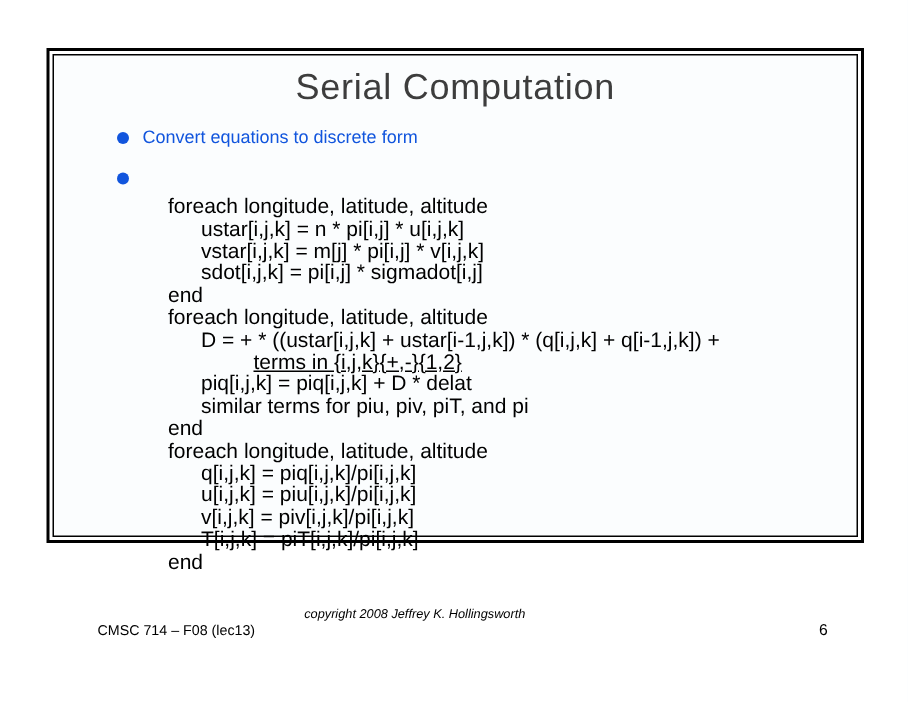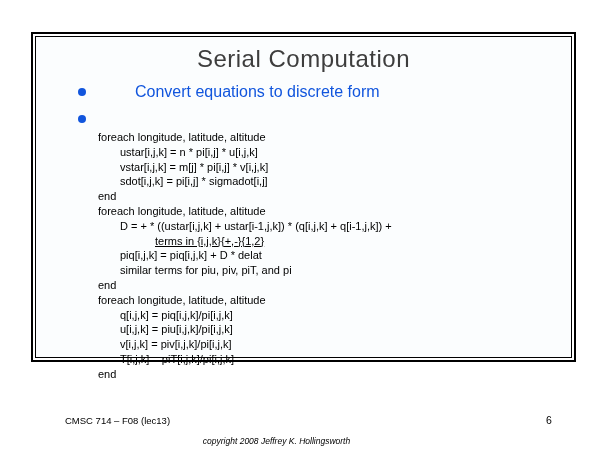--- a/index.html
+++ b/index.html
@@ -38,43 +38,42 @@
 
   .bullets { position: absolute; left: 42px; top: 45px; }
   .bullet-row { display: flex; align-items: flex-start; margin-bottom: 8px; }
   .dot {
     width: 8px; height: 8px; border-radius: 50%;
     background: var(--accent, #1155dd);
     margin: 6px 9px 0 0;
     flex: none;
   }
   .bullet-text {
-    font-size: 16px;
+    font-size: 12px;
     line-height: 19px;
     color: var(--accent, #1155dd);
-    margin-left: 40px;
   }
 
   .code {
     position: absolute;
-    left: 62px; top: 93px;
-    font-size: 11px;
+    left: 76px; top: 93px;
+    font-size: 14px;
     line-height: 14.8px;
     color: #000;
     white-space: pre;
   }
   .code-line.ind1 { padding-left: 22px; }
   .code-line.ind2 { padding-left: 57px; text-decoration: underline; }
 
   .footer-left {
     position: absolute; left: 33px; top: 415px;
     font-size: 9.5px; color: #000; padding-left: 32px;
   }
   .footer-center {
-    position: absolute; left: 32px; top: 436px; width: 489px;
+    position: absolute; left: 32px; top: 404px; width: 489px;
     text-align: center;
     font-size: 8.5px; font-style: italic; color: #000;
   }
   .footer-page {
     position: absolute; left: 546px; top: 414px;
     font-size: 10.5px; color: #000;
   }
 </style>
 </head>
 <body>

